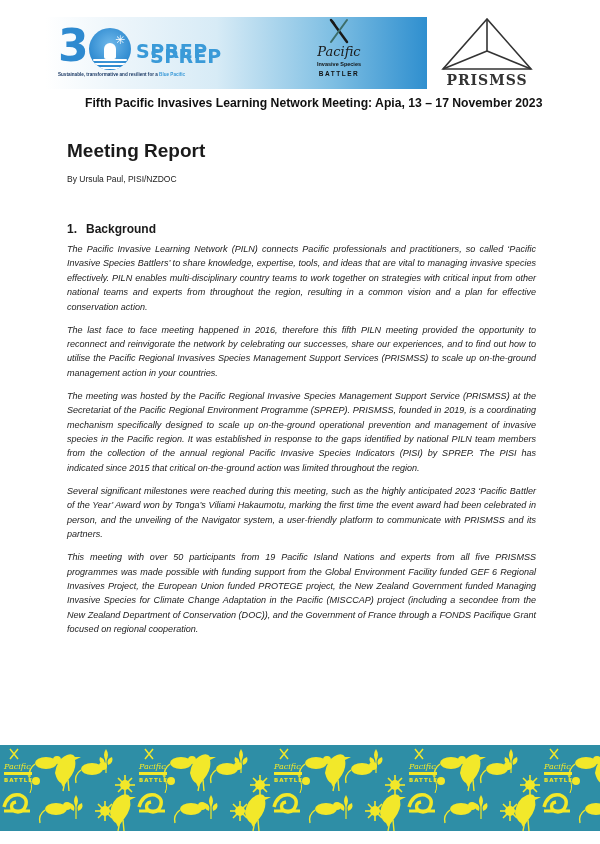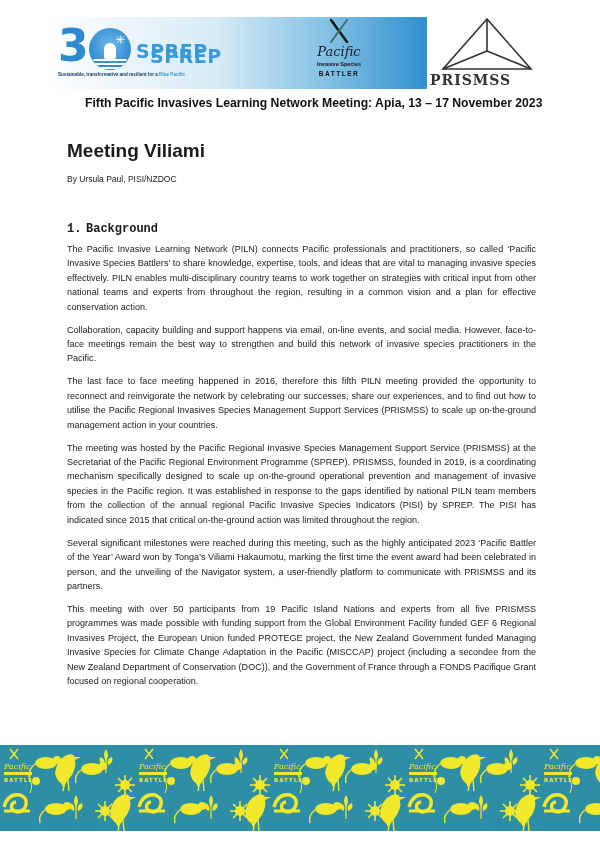--- a/index.html
+++ b/index.html
@@ -24,33 +24,33 @@
   .sprep-tagline .blue { color: #3a9ad8; }
 
   .battler-logo { position: absolute; left: 310px; top: 18px; width: 58px; height: 68px; text-align: center; }
   .battler-cross { position: absolute; left: 18px; top: 0; width: 22px; height: 26px; }
   .battler-pacific { position: absolute; left: 0; right: 0; top: 27px; font-family: "DejaVu Serif", serif; font-style: italic; font-size: 13px; color: #1a1a1a; line-height: 14px; }
   .battler-species { position: absolute; left: 0; right: 0; top: 43px; font-size: 5.5px; font-weight: bold; color: #111; line-height: 7px; }
   .battler-word { position: absolute; left: 0; right: 0; top: 52px; font-size: 6.5px; font-weight: bold; color: #111; letter-spacing: 1.5px; line-height: 8px; }
 
   .prismss-logo { position: absolute; left: 430px; top: 17px; width: 114px; height: 72px; }
   .prismss-logo svg { position: absolute; left: 10px; top: 0; }
-  .prismss-word { position: absolute; left: 0; right: 0; top: 55px; text-align: left; font-family: "DejaVu Serif", "Liberation Serif", serif; font-weight: bold; font-size: 14px; letter-spacing: 1px; color: #333; line-height: 16px; }
+  .prismss-word { position: absolute; left: 0; right: 0; top: 55px; text-align: center; font-family: "DejaVu Serif", "Liberation Serif", serif; font-weight: bold; font-size: 14px; letter-spacing: 1px; color: #333; line-height: 16px; }
 
   
   .event-title { position: absolute; left: 65px; top: 96px; width: 500px; font-size: 12.2px; font-weight: bold; color: #111; white-space: nowrap; padding-left: 20px; }
 
   .report-title { position: absolute; left: 67px; top: 140px; font-size: 19px; font-weight: bold; color: #1a1a1a; }
   .byline { position: absolute; left: 67px; top: 174px; font-size: 8.5px; color: #222; }
 
-  .section-heading { position: absolute; left: 67px; top: 222px; font-size: 12px; font-weight: bold; color: #1a1a1a; font-family: Liberation Mono, monospace; }
+  .section-heading { position: absolute; left: 67px; top: 222px; font-size: 12px; font-weight: bold; color: #1a1a1a; }
   .section-heading .num { display: inline-block; width: 19px; }
 
   .body-text { position: absolute; left: 67px; top: 242px; width: 469px; }
-  .body-text p { font-size: 9.05px; line-height: 14.4px; text-align: justify; color: #222; margin-bottom: 8.6px; }
+  .body-text p { font-size: 9.05px; line-height: 14.4px; text-align: justify; color: #222; margin-bottom: 8.6px; font-style: italic; }
 
   
   .footer-banner { position: absolute; left: 0; top: 745px; width: 600px; height: 86px; background: #2e8ea6; overflow: hidden; }
   .footer-banner svg { position: absolute; left: 0; top: 0; }
 </style>
 </head>
 <body>
 
 <div class="header-banner"></div>
 
@@ -87,30 +87,29 @@
     <polygon points="47,2 3,52 91,52" fill="none" stroke="#333" stroke-width="1.6"></polygon>
     <line x1="47" y1="2" x2="47" y2="34" stroke="#333" stroke-width="1.6"></line>
     <line x1="47" y1="34" x2="3" y2="52" stroke="#333" stroke-width="1.6"></line>
     <line x1="47" y1="34" x2="91" y2="52" stroke="#333" stroke-width="1.6"></line>
   </svg>
   <div class="prismss-word">PRISMSS</div>
 </div>
 
 <div class="event-title">Fifth Pacific Invasives Learning Network Meeting: Apia, 13 – 17 November 2023</div>
 
-<h1 class="report-title">Meeting Viliami</h1>
+<h1 class="report-title">Meeting Report</h1>
 <div class="byline">By Ursula Paul, PISI/NZDOC</div>
 
 <h2 class="section-heading">
   <span class="num">1.</span><span>Background</span>
 </h2>
 
 <div class="body-text">
   <p>The Pacific Invasive Learning Network (PILN) connects Pacific professionals and practitioners, so called ‘Pacific Invasive Species Battlers’ to share knowledge, expertise, tools, and ideas that are vital to managing invasive species effectively. PILN enables multi-disciplinary country teams to work together on strategies with critical input from other national teams and experts from throughout the region, resulting in a common vision and a plan for effective conservation action.</p>
-  <p>Collaboration, capacity building and support happens via email, on-line events, and social media. However, face-to-face meetings remain the best way to strengthen and build this network of invasive species practitioners in the Pacific.</p>
   <p>The last face to face meeting happened in 2016, therefore this fifth PILN meeting provided the opportunity to reconnect and reinvigorate the network by celebrating our successes, share our experiences, and to find out how to utilise the Pacific Regional Invasives Species Management Support Services (PRISMSS) to scale up on-the-ground management action in your countries.</p>
   <p>The meeting was hosted by the Pacific Regional Invasive Species Management Support Service (PRISMSS) at the Secretariat of the Pacific Regional Environment Programme (SPREP). PRISMSS, founded in 2019, is a coordinating mechanism specifically designed to scale up on-the-ground operational prevention and management of invasive species in the Pacific region. It was established in response to the gaps identified by national PILN team members from the collection of the annual regional Pacific Invasive Species Indicators (PISI) by SPREP. The PISI has indicated since 2015 that critical on-the-ground action was limited throughout the region.</p>
   <p>Several significant milestones were reached during this meeting, such as the highly anticipated 2023 ‘Pacific Battler of the Year’ Award won by Tonga’s Viliami Hakaumotu, marking the first time the event award had been celebrated in person, and the unveiling of the Navigator system, a user-friendly platform to communicate with PRISMSS and its partners.</p>
   <p>This meeting with over 50 participants from 19 Pacific Island Nations and experts from all five PRISMSS programmes was made possible with funding support from the Global Environment Facility funded GEF 6 Regional Invasives Project, the European Union funded PROTEGE project, the New Zealand Government funded Managing Invasive Species for Climate Change Adaptation in the Pacific (MISCCAP) project (including a secondee from the New Zealand Department of Conservation (DOC)), and the Government of France through a FONDS Pacifique Grant focused on regional cooperation.</p>
 </div>
 
 <div class="footer-banner">
   <svg width="600" height="86" viewBox="0 0 600 86">
     <defs>
       <g id="bird">

